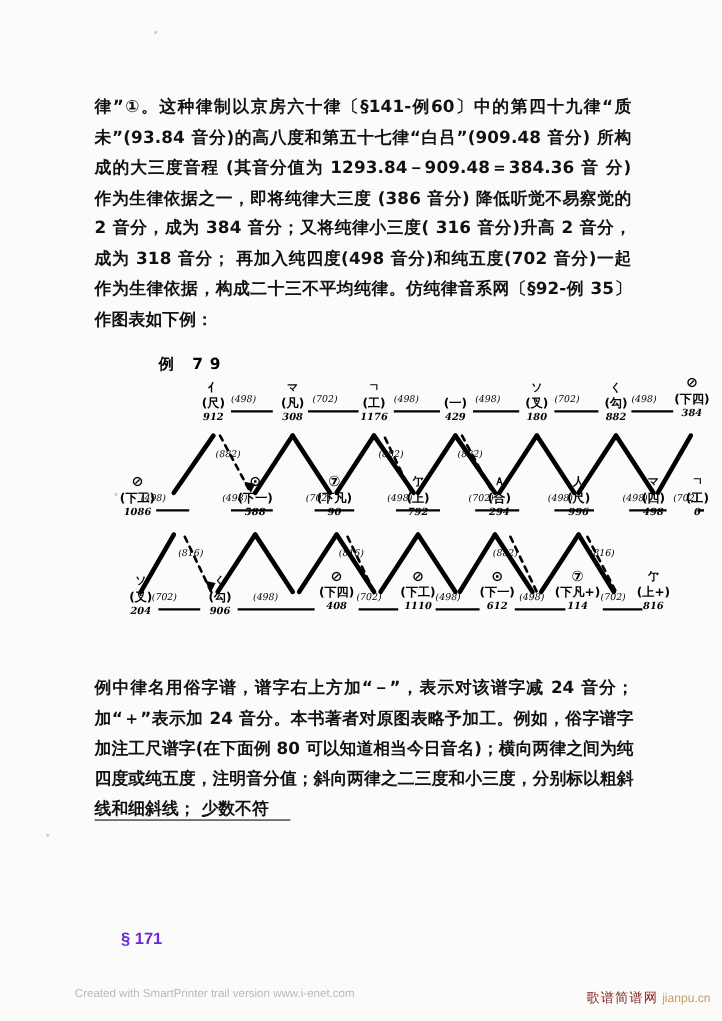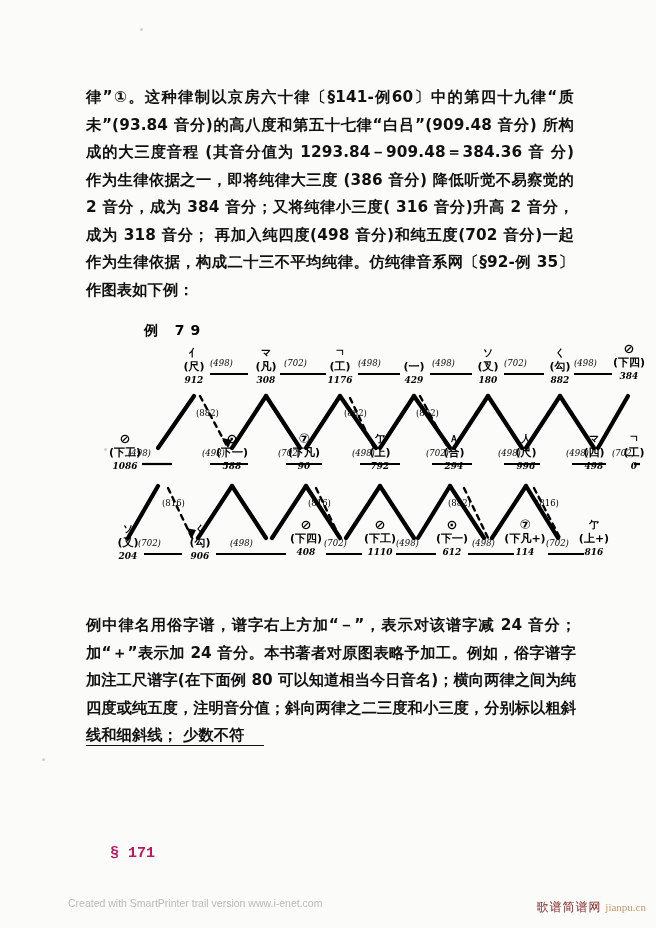--- a/index.html
+++ b/index.html
@@ -105,20 +105,21 @@
     font-size: 9px;
     font-style: italic;
     font-weight: bold;
     line-height: 12px;
     color: #000;
   }
   .diag-label {
     position: absolute;
     font-family: "DejaVu Serif", serif;
     font-size: 8.5px;
+    font-style: italic;
     color: #000;
     white-space: nowrap;
   }
 
   
   .fn-rule {
     position: absolute;
     left: 86px;
     top: 745px;
     width: 178px;
@@ -136,42 +137,42 @@
     color: #111;
     text-align: justify;
   }
 
   .sec-num {
     position: absolute;
     left: 110px;
     top: 845px;
     font-size: 15px;
     font-weight: bold;
-    color: #be185d;
-    font-family: Liberation Mono, monospace;
+    color: #6d28d9;
+    font-family: Liberation Sans, sans-serif;
   }
 
   .watermark-left {
     position: absolute;
     left: 68px;
     top: 897px;
     font-family: "Liberation Sans", sans-serif;
     font-size: 10.5px;
     color: #b9b9b9;
   }
   .watermark-right {
     position: absolute;
     right: 10px;
     top: 899px;
     font-size: 12px;
     color: #b8b3ad;
     white-space: nowrap;
   }
   .watermark-right .wr-cn { color:#7f1d1d; font-weight:normal; letter-spacing:1px;}
-  .watermark-right .wr-en { color:#c59a6a; font-family:Liberation Serif, serif; font-size:11px;}
+  .watermark-right .wr-en { color:#c59a6a; font-family:Liberation Sans, sans-serif; font-size:11px;}
   .speck { position:absolute; background:#cfcfcf; border-radius:50%; }
 </style>
 </head>
 <body>
 
 <div class="page">
 
   <div class="speck" style="left:140px;top:28px;width:3px;height:3px;"></div>
   <div class="speck" style="left:104px;top:448px;width:3px;height:3px;"></div>
   <div class="speck" style="left:42px;top:758px;width:3px;height:3px;"></div>

